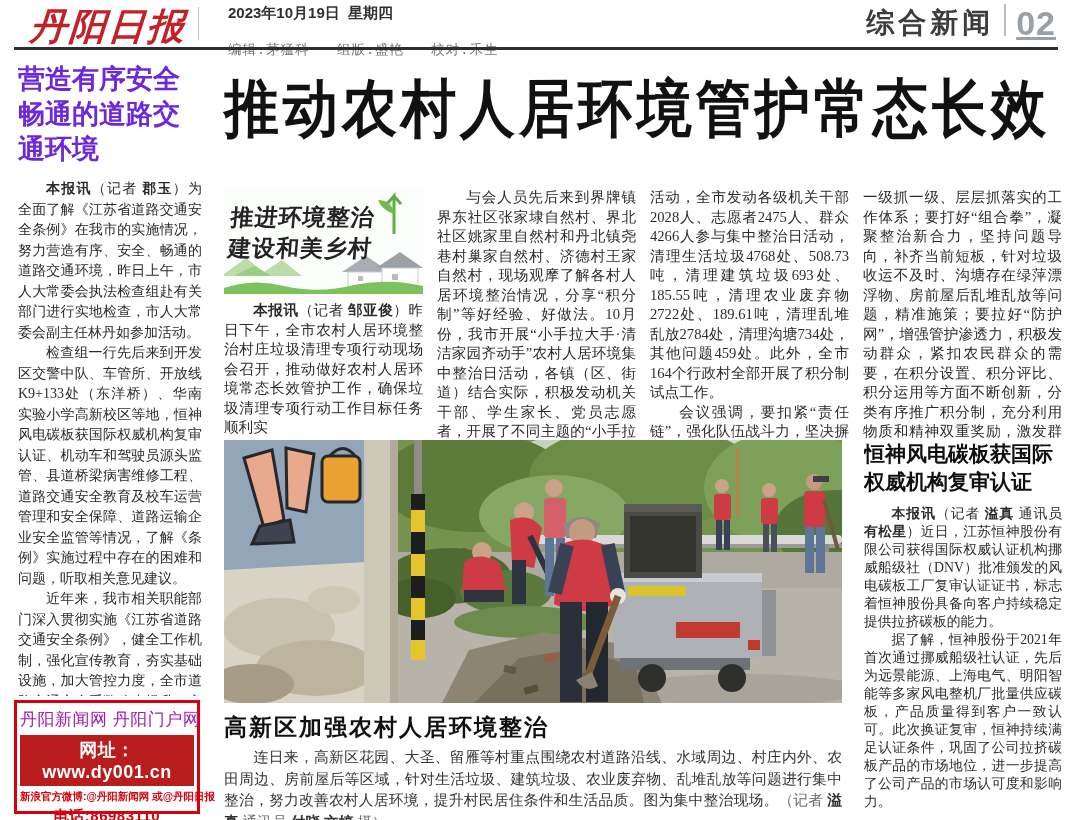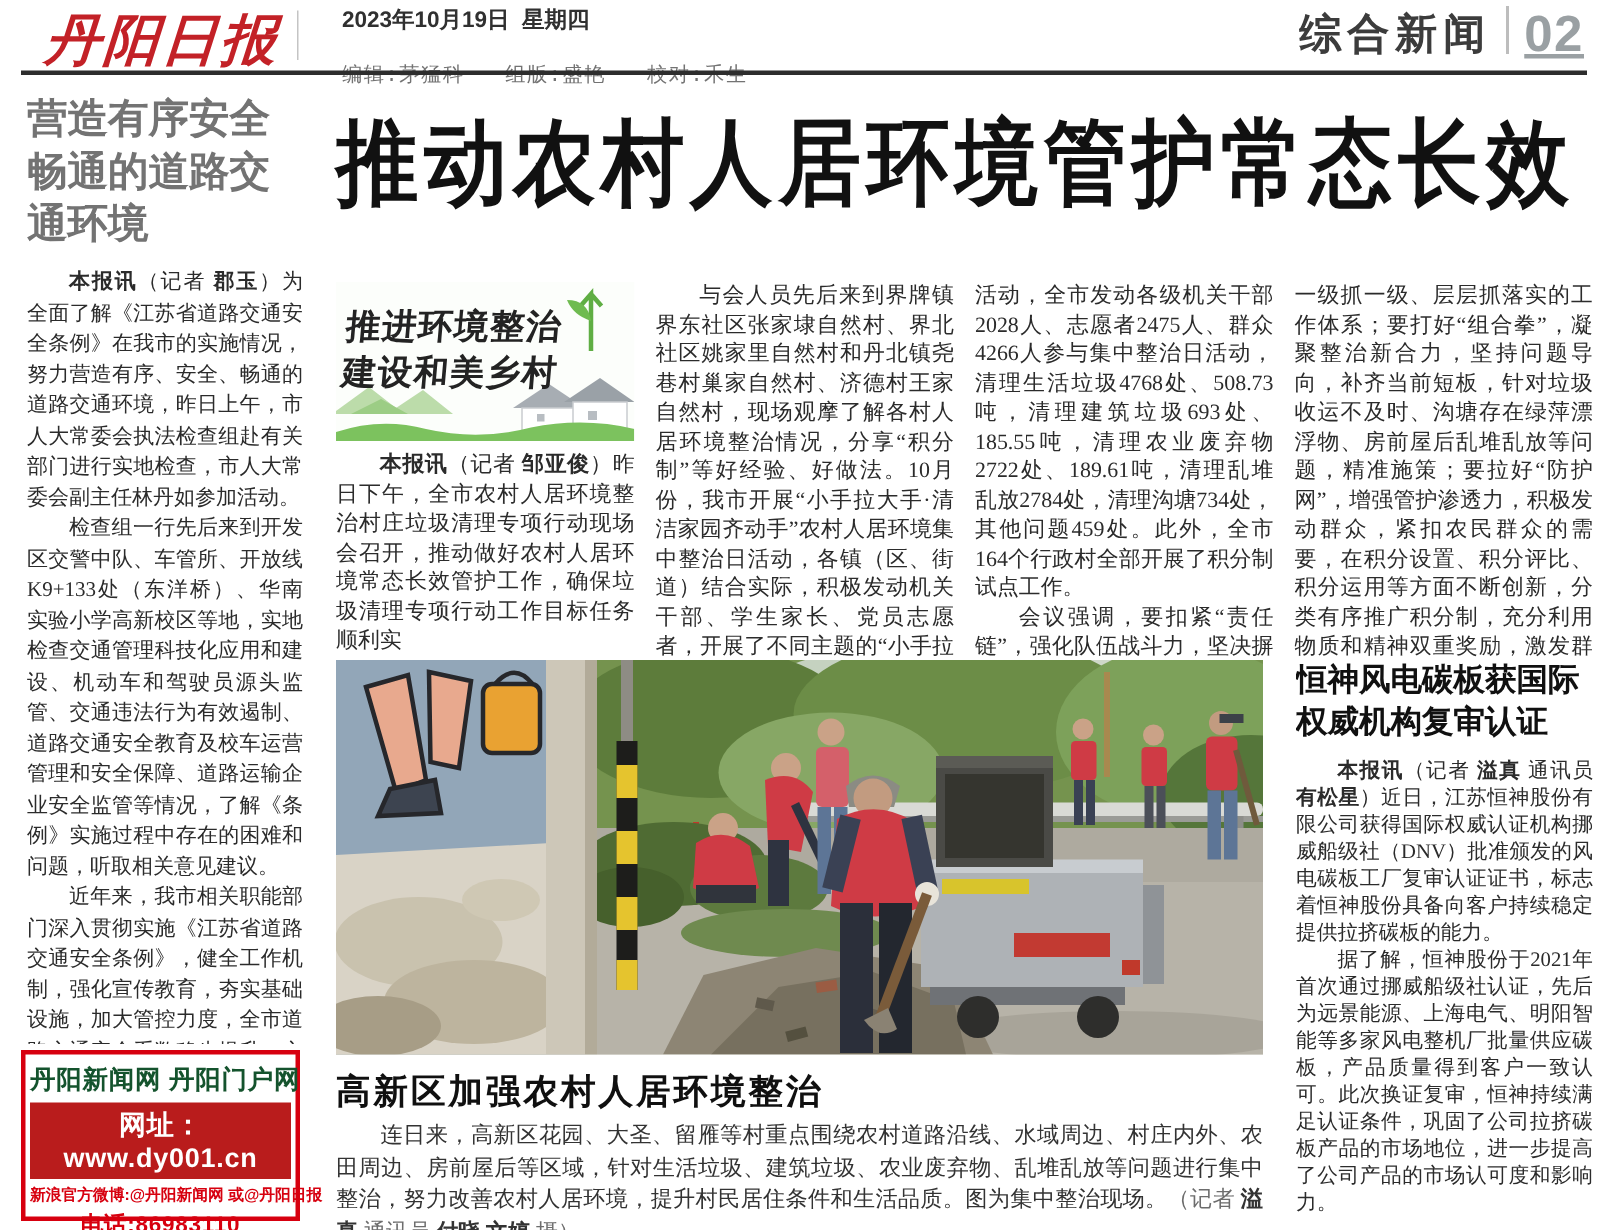--- a/index.html
+++ b/index.html
@@ -17,29 +17,29 @@
   .section-block{position:absolute;right:16px;top:4px;display:flex;align-items:flex-start;gap:10px;
                  font-family:"Liberation Sans",sans-serif;}
   .section-title{font-size:28px;font-weight:900;color:#3c3c3c;letter-spacing:4px;}
   .sec-divider{width:2px;height:32px;background:#bdbdbd;}
   .page-no{font-size:34px;font-weight:900;color:#9aa0a3;letter-spacing:1px;text-decoration:underline;}
   .header-rule{position:absolute;left:14px;right:14px;top:47px;height:3px;background:#2d2d2d;}
 
   
   .left-col{position:absolute;left:18px;top:62px;width:184px;height:634px;overflow:hidden;}
   .left-title{font-family:"Liberation Sans",sans-serif;font-weight:900;font-size:27px;
-              line-height:35px;color:#737373;margin:0 0 12px 0;}
+              line-height:35px;color:#6d28d9;margin:0 0 12px 0;}
   .left-col p{font-size:14px;line-height:20.5px;text-align:justify;text-indent:2em;margin:0;}
   .lead{font-weight:bold;}
 
   
   .info-box{position:absolute;left:14px;top:700px;width:186px;height:114px;border:3px solid #d7000f;
             background:#fff;box-sizing:border-box;text-align:center;padding:5px 3px 0 3px;
             font-family:"Liberation Sans",sans-serif;}
-  .info-line1{color:#14532d;font-weight:700;font-size:17px;white-space:nowrap;letter-spacing:0.5px;}
+  .info-line1{color:#a21caf;font-weight:400;font-size:17px;white-space:nowrap;letter-spacing:0.5px;}
   .info-line2{background:#b91c1c;color:#ffffff;font-weight:900;font-size:18px;margin:4px 0;
               padding:3px 0;letter-spacing:0.5px;}
   .info-line3{color:#d7000f;font-size:10.5px;font-weight:bold;white-space:nowrap;margin-top:2px;}
   .info-line4{color:#d7000f;font-size:15px;font-weight:bold;margin-top:3px;letter-spacing:0.5px;}
 
   
   .main-headline{position:absolute;left:224px;top:74px;width:840px;font-family:"Liberation Sans",sans-serif;
                  font-weight:900;font-size:55px;line-height:60px;color:#111;letter-spacing:4px;
                  white-space:nowrap;transform:scaleY(1.14);transform-origin:top left;}
   .sub-headline{position:absolute;left:226px;top:152px;font-family:"Liberation Sans",sans-serif;
@@ -85,21 +85,21 @@
   <div class="section-block">
     <span class="section-title">综合新闻</span>
     <span class="sec-divider"></span>
     <span class="page-no">02</span>
   </div>
   <div class="header-rule"></div>
 
   <div class="left-col">
     <h2 class="left-title">营造有序安全畅通的道路交通环境</h2>
     <p><span class="lead">本报讯</span><span>（记者 </span><span class="lead">郡玉</span><span>）为全面了解《江苏省道路交通安全条例》在我市的实施情况，努力营造有序、安全、畅通的道路交通环境，昨日上午，市人大常委会执法检查组赴有关部门进行实地检查，市人大常委会副主任林丹如参加活动。</span></p>
-    <p>检查组一行先后来到开发区交警中队、车管所、开放线K9+133处（东洋桥）、华南实验小学高新校区等地，实地检查交通管理科技化应用和建设、机动车和驾驶员源头监管、交通违法行为有效遏制、道路交通安全教育及校车运营管理和安全保障、道路运输企业安全监管等情况，了解《条例》实施过程中存在的困难和问题，听取相关意见建议。</p>
+    <p>检查组一行先后来到开发区交警中队、车管所、开放线K9+133处（东洋桥）、华南实验小学高新校区等地，恒神风电碳板获国际权威机构复审认证、机动车和驾驶员源头监管、县道桥梁病害维修工程、道路交通安全教育及校车运营管理和安全保障、道路运输企业安全监管等情况，了解《条例》实施过程中存在的困难和问题，听取相关意见建议。</p>
     <p>近年来，我市相关职能部门深入贯彻实施《江苏省道路交通安全条例》，健全工作机制，强化宣传教育，夯实基础设施，加大管控力度，全市道路交通安全系数稳步提升，交通违法行为有效遏制，安全隐患整治持续推进。</p>
   </div>
 
   <div class="info-box">
     <div class="info-line1">丹阳新闻网  丹阳门户网</div>
     <div class="info-line2">网址：www.dy001.cn</div>
     <div class="info-line3">新浪官方微博:@丹阳新闻网 或@丹阳日报</div>
     <div class="info-line4">电话:86983110  86983119</div>
   </div>
 

